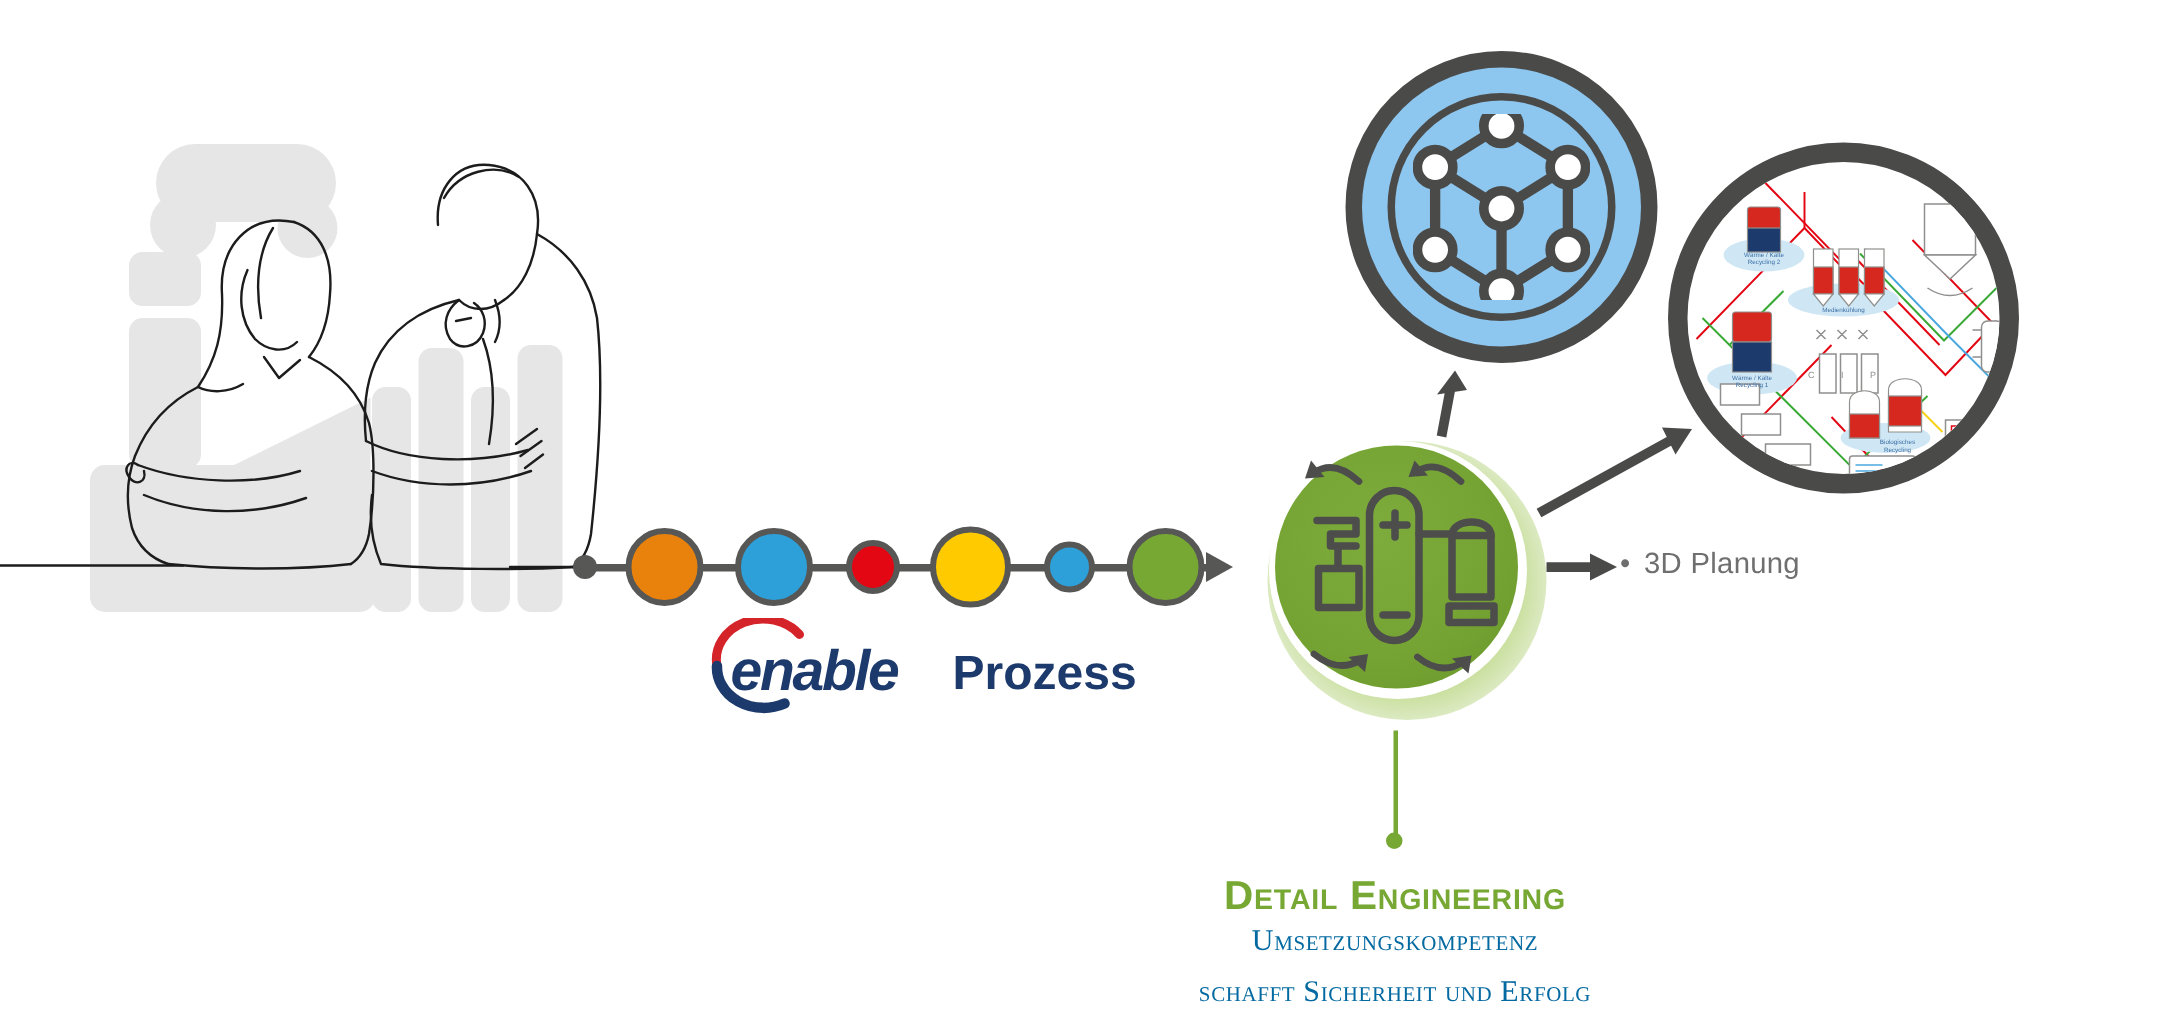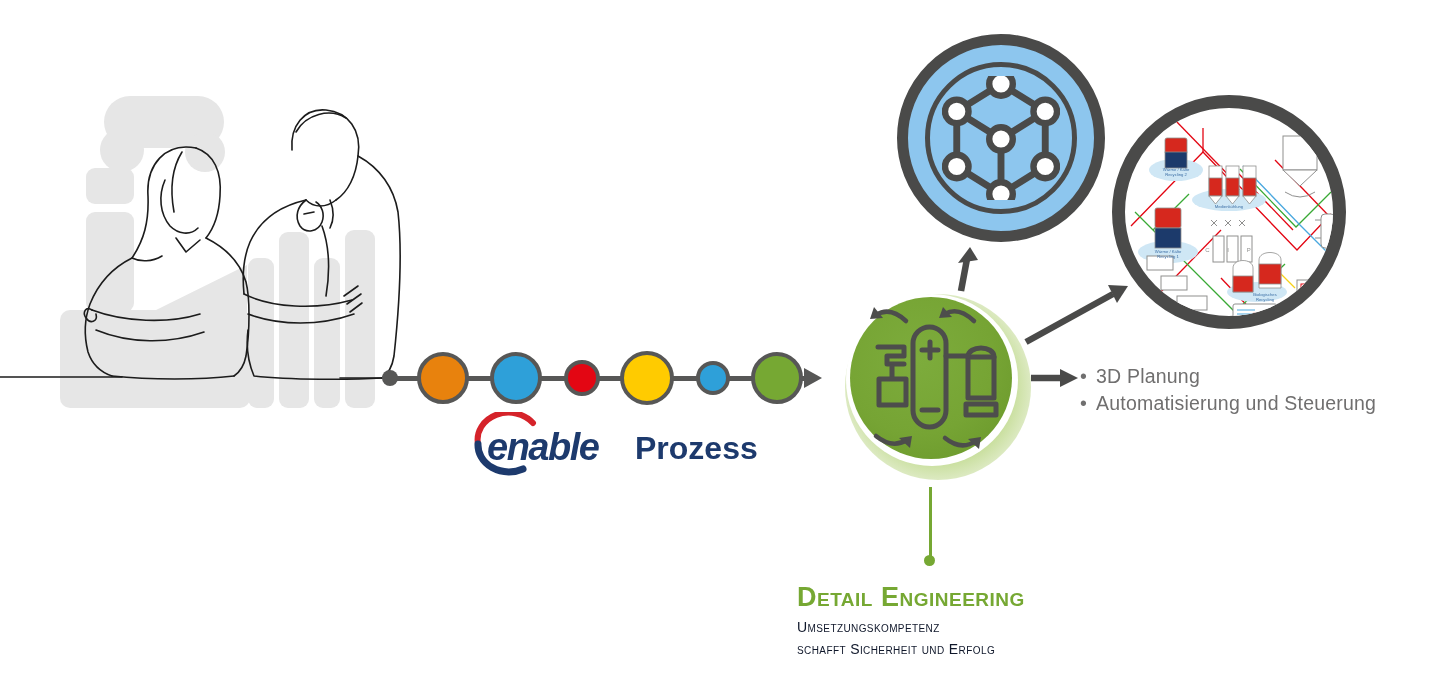--- a/index.html
+++ b/index.html
@@ -28,23 +28,23 @@
   
   .diagram-circle{position:absolute;left:1112px;top:95px;width:234px;height:234px;border-radius:50%;
     background:#ffffff;border:13px solid #4a4a49;box-sizing:border-box;overflow:hidden;}
   
   .bullets{position:absolute;left:1080px;top:363px;margin:0;padding:0;list-style:none;}
   .bullets li{font-size:19.5px;line-height:27.2px;color:#706f6f;letter-spacing:0.2px;white-space:nowrap;}
   .bullets li::before{content:"\2022";margin-right:9px;color:#706f6f;}
   
   .drop-line{position:absolute;left:929px;top:487px;width:3px;height:70px;background:#76a833;}
   .drop-dot{position:absolute;left:924px;top:555px;width:11px;height:11px;border-radius:50%;background:#76a833;}
-  .caption{position:absolute;left:797px;top:582px;width:350px;}
+  .caption{position:absolute;left:755px;top:582px;width:350px;text-align:center;}
   .caption .title{font-variant:small-caps;font-weight:bold;font-size:27px;letter-spacing:0.5px;color:#76a833;}
-  .caption .sub{font-variant:small-caps;font-size:14px;letter-spacing:0.4px;color:#0f172a;margin-top:3px;line-height:22px;}
+  .caption .sub{font-variant:small-caps;font-size:20px;letter-spacing:0.4px;color:#0369a1;margin-top:3px;line-height:22px;font-family:Liberation Serif, serif;}
   svg text{font-family:"Liberation Sans","DejaVu Sans",sans-serif;}
 </style>
 </head>
 <body>
 
 <div id="canvas">
 
   <svg class="abs" style="left:0;top:60px;" width="430" height="360" viewBox="0 60 430 360">
     <g fill="#e6e6e6">
       <rect x="104" y="96" width="120" height="52" rx="26"></rect>
@@ -269,24 +269,23 @@
         <text x="104" y="100">Medienkühlung</text>
         <text x="140" y="188">Biologisches</text>
         <text x="140" y="193">Recycling</text>
         <text x="107" y="144" font-size="6" fill="#8f8f8e" letter-spacing="8">C I P</text>
       </g>
     </svg>
   </div>
 
   <ul class="bullets">
     <li><span>3D Planung</span></li>
-    <li><span>Automatisierung und Steuerung</span></li>
   </ul>
 
   <div class="drop-line"></div>
   <div class="drop-dot"></div>
   <div class="caption">
     <div class="title">Detail Engineering</div>
     <div class="sub">Umsetzungskompetenz</div>
-    <div class="sub" style="margin-top:0;">schafft Sicherheit und Erfolg</div>
+    <div class="sub" style="margin-top:12px;">schafft Sicherheit und Erfolg</div>
   </div>
 
 </div>
 
 </body></html>

